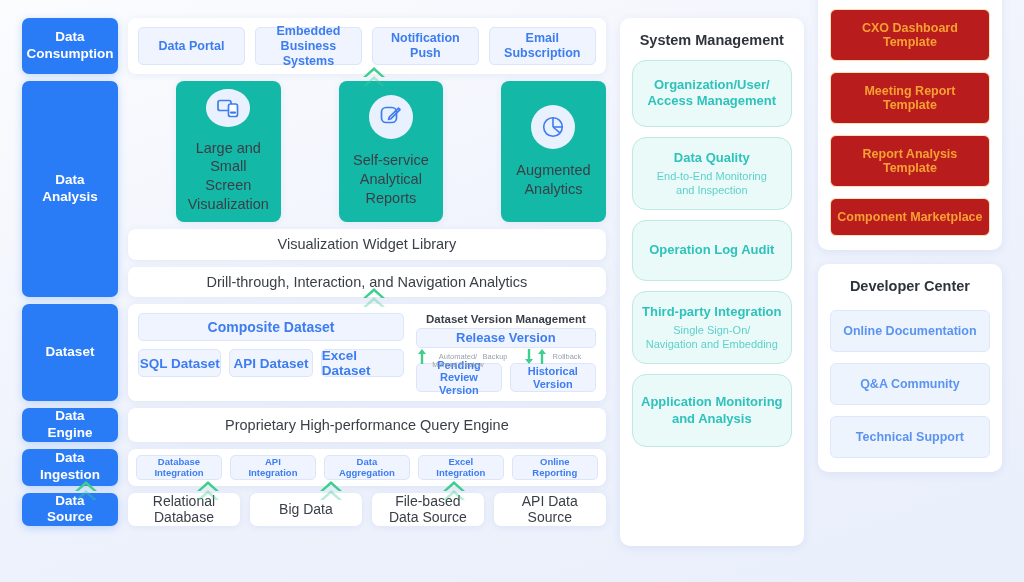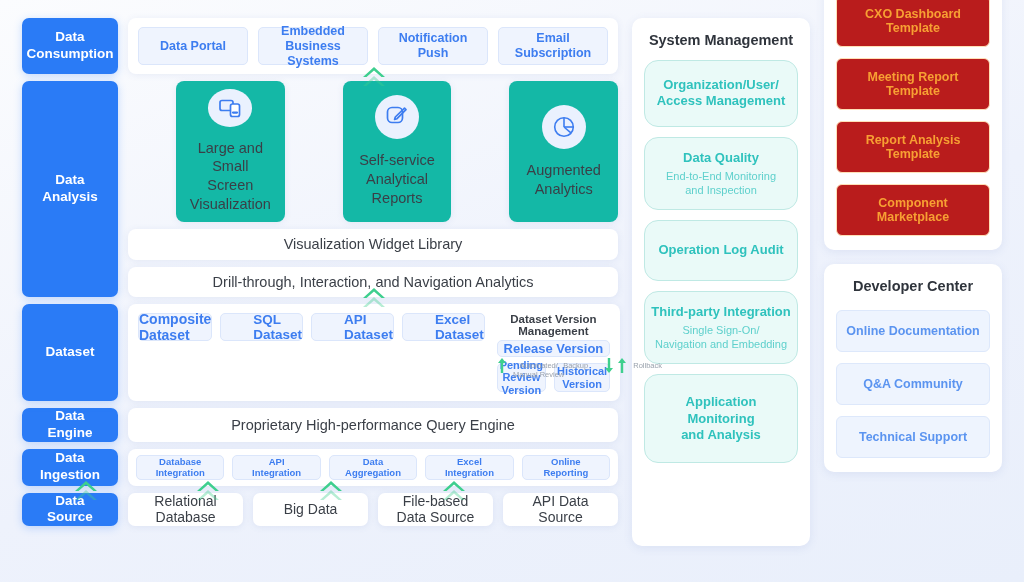--- a/index.html
+++ b/index.html
@@ -87,30 +87,30 @@
     box-shadow: 0 1px 7px rgba(80,110,180,.10);
     display: flex; align-items: center; justify-content: center;
     font-size: 14.5px; color: #3a3f47;
   }
   .barpanel.h33 { height: 33px; }
   .barpanel.h32 { height: 32px; }
 
   
   .r-dataset { height: 97px; }
   .dataset-panel { display: flex; padding: 9px 10px; gap: 12px; }
-  .ds-left { flex: 1.48; display: flex; flex-direction: row; gap: 8px; }
+  .ds-left { flex: 1.48; display: flex; flex-direction: column; gap: 8px; }
   .ds-pill {
     background: #eff4fe; border: 1px solid #dbe6fb; border-radius: 5px;
     color: #3d7df0; font-size: 13.5px; font-weight: 600;
     display: flex; align-items: center; justify-content: center;
     height: 28px;
   }
   .ds-pill.big { font-size: 14px; height: 28px; }
   .ds-sub { display: flex; gap: 8px; }
-  .ds-sub .ds-pill { flex: 1; padding-left: 32px; }
+  .ds-sub .ds-pill { flex: 1; }
 
   .ds-right { flex: 1; display: flex; flex-direction: column; }
   .ds-right-title {
     font-size: 11.5px; color: #3a3f47; text-align: center; font-weight: 600;
     margin-bottom: 3px;
   }
   .release {
     background: #eff4fe; border: 1px solid #dbe6fb; border-radius: 5px;
     color: #3d7df0; font-size: 13px; font-weight: 600;
     display: flex; align-items: center; justify-content: center;

